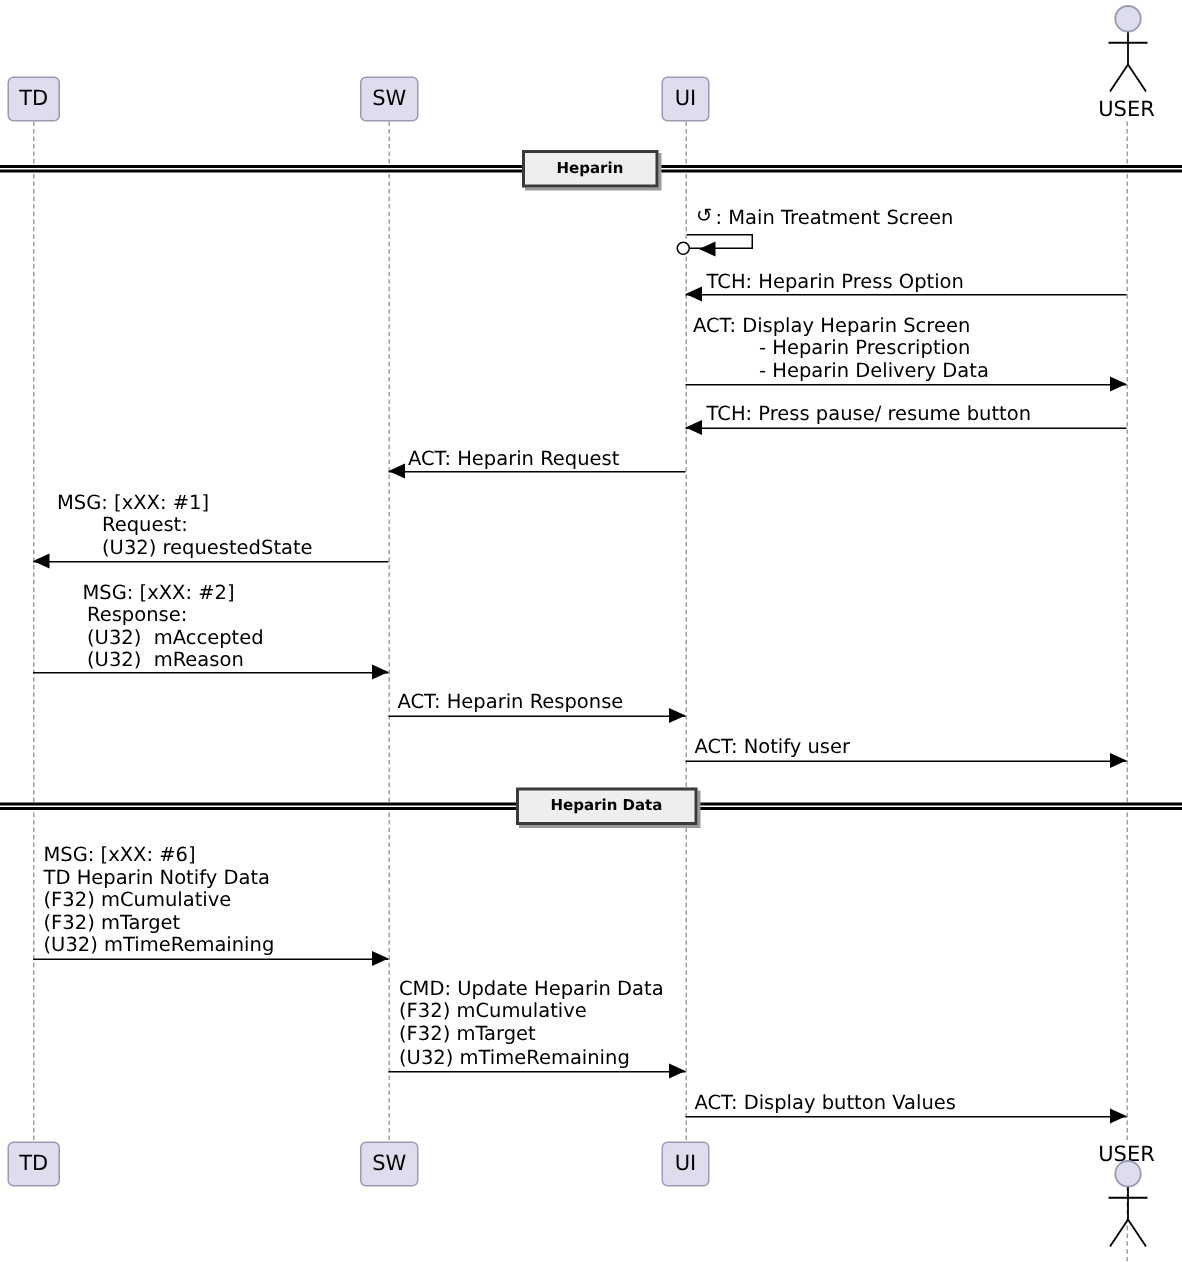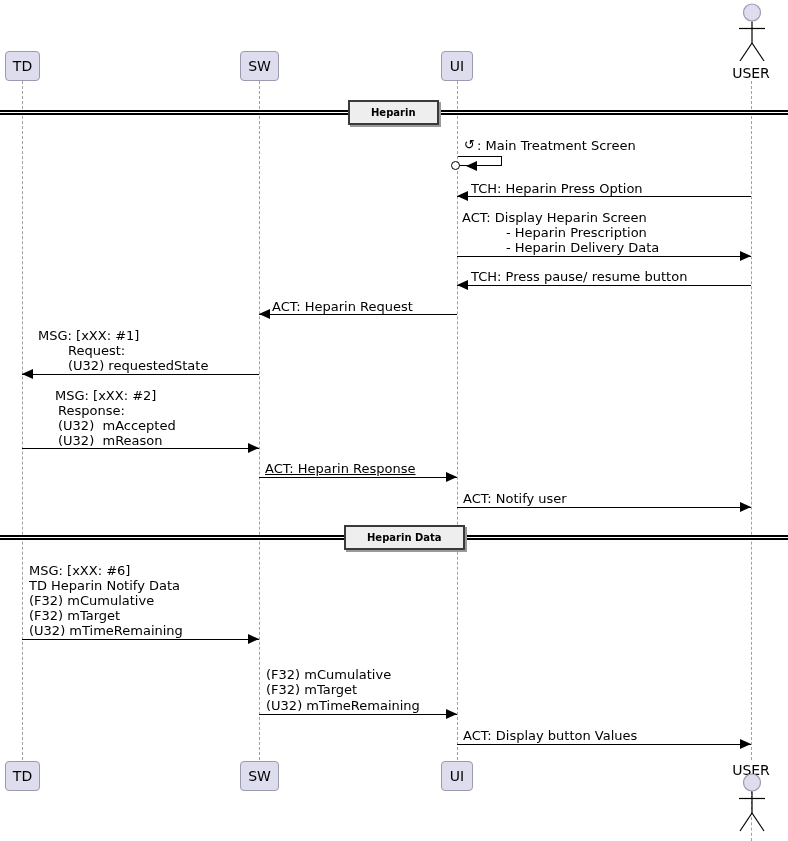--- a/index.html
+++ b/index.html
@@ -215,21 +215,21 @@
   <div class="layer">
     <div class="msg-text" style="left:27px; top:388px;margin-left:28px;">MSG: [xXX: #2]</div>
     <div class="msg-text" style="left:58px; top:403px;">Response:</div>
     <div class="msg-text" style="left:58px; top:418px;">(U32)  mAccepted</div>
     <div class="msg-text" style="left:58px; top:433px;">(U32)  mReason</div>
     <div class="msg-line" style="left:22px; top:448px; width:237px;"></div>
     <div class="arrowhead arrow-right" style="left:248px; top:443px;"></div>
   </div>
 
   <div class="layer">
-    <div class="msg-text" style="left:265px; top:461px;text-decoration:underline;">ACT: Heparin Response</div>
+    <div class="msg-text" style="left:265px; top:461px;">ACT: Heparin Response</div>
     <div class="msg-line" style="left:259px; top:477px; width:198px;"></div>
     <div class="arrowhead arrow-right" style="left:446px; top:472px;"></div>
   </div>
 
   <div class="layer">
     <div class="msg-text" style="left:463px; top:491px;">ACT: Notify user</div>
     <div class="msg-line" style="left:457px; top:507px; width:294px;"></div>
     <div class="arrowhead arrow-right" style="left:740px; top:502px;"></div>
   </div>
 
@@ -244,20 +244,21 @@
     <div class="msg-text" style="left:29px; top:563px;">MSG: [xXX: #6]</div>
     <div class="msg-text" style="left:29px; top:578px;">TD Heparin Notify Data</div>
     <div class="msg-text" style="left:29px; top:593px;">(F32) mCumulative</div>
     <div class="msg-text" style="left:29px; top:608px;">(F32) mTarget</div>
     <div class="msg-text" style="left:29px; top:623px;">(U32) mTimeRemaining</div>
     <div class="msg-line" style="left:22px; top:639px; width:237px;"></div>
     <div class="arrowhead arrow-right" style="left:248px; top:634px;"></div>
   </div>
 
   <div class="layer">
+    <div class="msg-text" style="left:266px; top:652px;">CMD: Update Heparin Data</div>
     <div class="msg-text" style="left:266px; top:667px;">(F32) mCumulative</div>
     <div class="msg-text" style="left:266px; top:682px;">(F32) mTarget</div>
     <div class="msg-text" style="left:266px; top:698px;">(U32) mTimeRemaining</div>
     <div class="msg-line" style="left:259px; top:714px; width:198px;"></div>
     <div class="arrowhead arrow-right" style="left:446px; top:709px;"></div>
   </div>
 
   <div class="layer">
     <div class="msg-text" style="left:463px; top:728px;">ACT: Display button Values</div>
     <div class="msg-line" style="left:457px; top:744px; width:294px;"></div>

